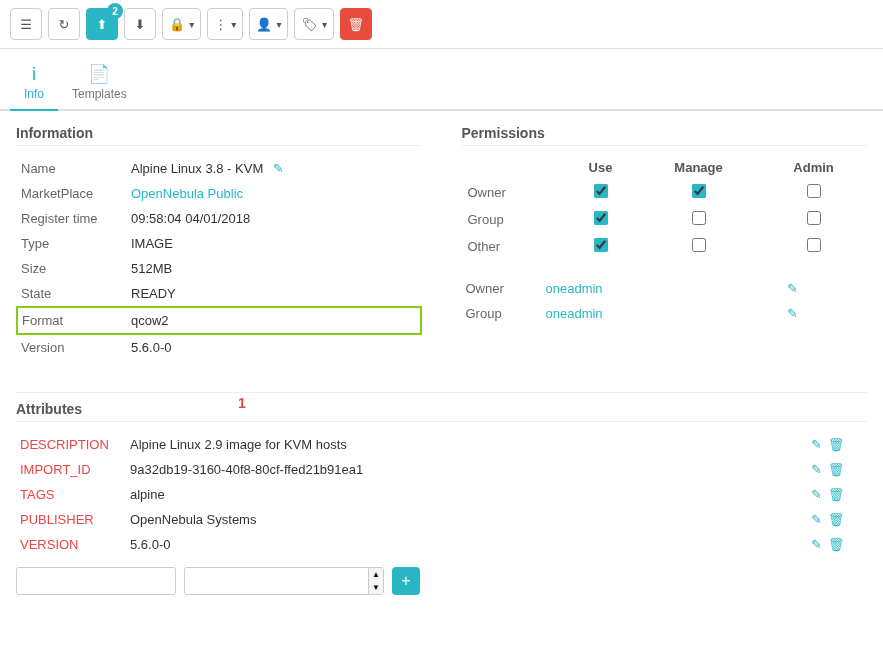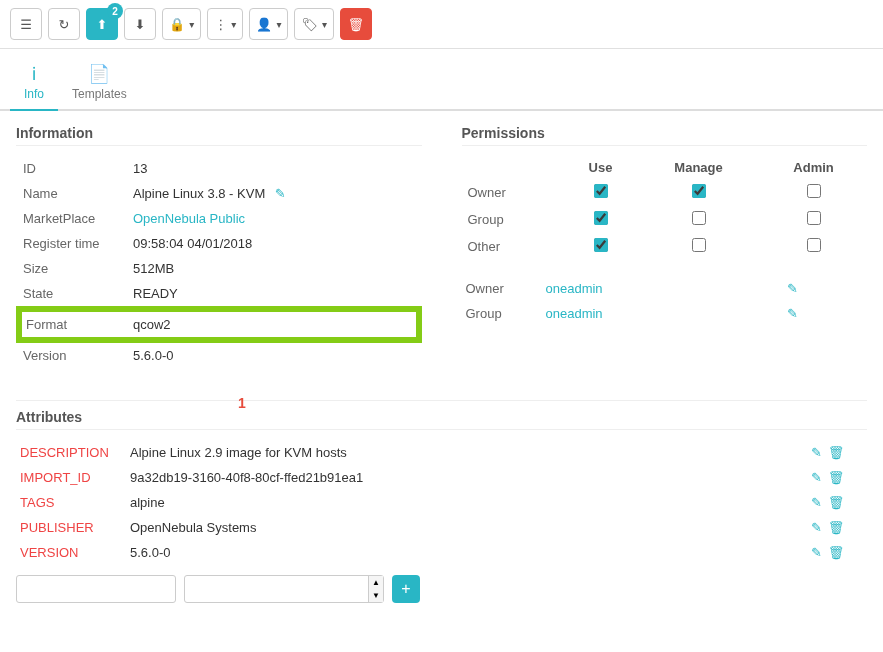--- a/index.html
+++ b/index.html
@@ -87,21 +87,21 @@
       margin-bottom: 10px;
       padding-bottom: 4px;
       border-bottom: 1px solid #eee;
     }
 
     
     .info-table { width: 100%; border-collapse: collapse; margin-bottom: 16px; }
     .info-table tr td { padding: 5px 4px; vertical-align: middle; }
     .info-table tr td:first-child { color: #666; width: 110px; font-weight: normal; }
     .info-table tr td:last-child { color: #333; }
-    .info-table tr.highlighted td { border: 6px solid #84cc16; }
+    .info-table tr.highlighted td { border: 2px solid #84cc16; }
     .info-table tr.highlighted td:first-child { border-right: none; }
     .info-table tr.highlighted td:last-child { border-left: none; }
 
     .link-text { color: #29b6c5; cursor: pointer; text-decoration: none; }
     .edit-icon { color: #29b6c5; cursor: pointer; font-size: 13px; margin-left: 6px; }
 
     
     .perm-table { width: 100%; border-collapse: collapse; margin-bottom: 16px; }
     .perm-table th { text-align: center; font-weight: bold; color: #555; padding: 4px 6px; font-size: 13px; }
     .perm-table th:first-child { text-align: left; }
@@ -183,39 +183,39 @@
 </div>
 
 <div class="main-content">
   <div class="two-col">
 
     <div class="left-col">
       <div class="section-title">Information</div>
       <table class="info-table">
         <tbody>
           <tr>
-            <td>ID</td>
-            <td>13</td>
-          </tr>
-          <tr>
             <td>Name</td>
             <td>
               <span>Alpine Linux 3.8 - KVM</span>
               <span class="edit-icon">✎</span>
             </td>
           </tr>
           <tr>
             <td>MarketPlace</td>
             <td>
               <a class="link-text">OpenNebula Public</a>
             </td>
           </tr>
           <tr>
             <td>Register time</td>
             <td>09:58:04 04/01/2018</td>
+          </tr>
+          <tr>
+            <td>Type</td>
+            <td>IMAGE</td>
           </tr>
           <tr>
             <td>Size</td>
             <td>512MB</td>
           </tr>
           <tr>
             <td>State</td>
             <td>READY</td>
           </tr>
           <tr class="highlighted">

